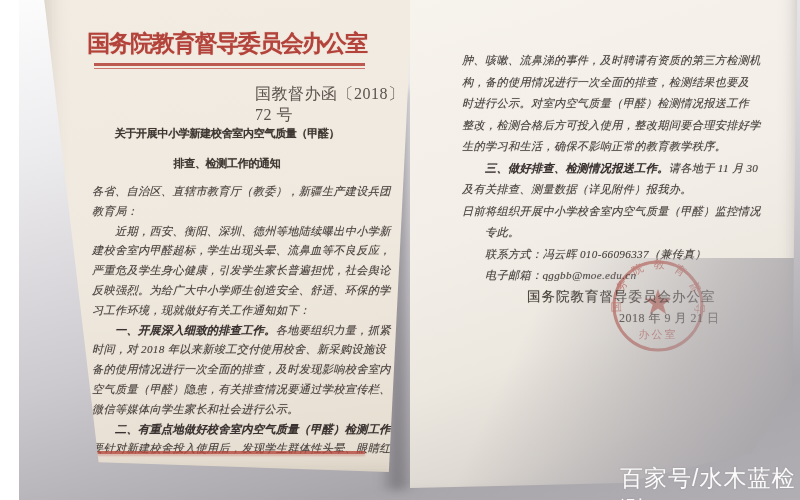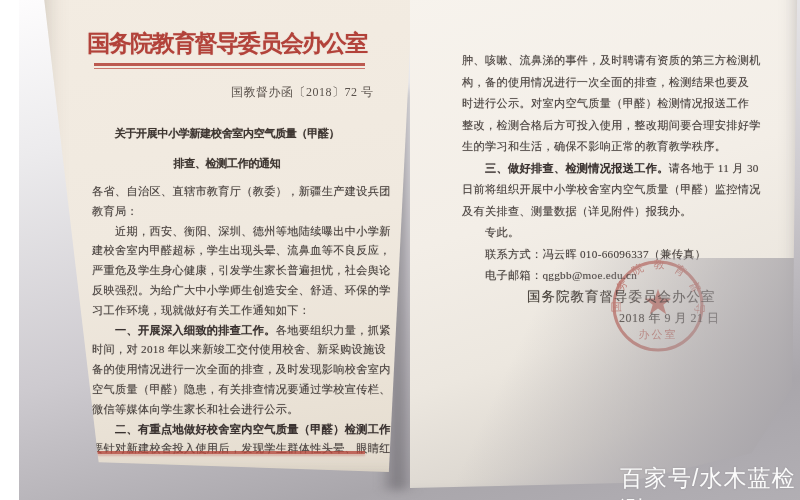--- a/index.html
+++ b/index.html
@@ -18,27 +18,27 @@
   
   .page-left{position:absolute;left:22px;top:-12px;width:372px;height:484px;
     background:linear-gradient(172deg,#f3ece2 0%,#f0e9df 50%,#eae2d6 82%,#e4dccf 100%);
     clip-path:polygon(0.5% 0%,100% 0%,93.5% 100%,15.5% 98%);
     box-shadow:inset 16px -8px 26px -16px rgba(96,86,76,.38);}
   .letterhead{position:absolute;left:0;top:40px;width:100%;text-align:center;
     font-size:23px;font-weight:bold;letter-spacing:-1.5px;color:#b2423a;
     text-shadow:0 0 1px rgba(178,66,58,.45);}
   .rule-thick{position:absolute;left:53px;top:75px;width:271px;height:3px;background:#b4453b;opacity:.88;}
   .rule-thin{position:absolute;left:53px;top:80px;width:271px;height:1px;background:#c05a50;opacity:.8;}
-  .doc-number{position:absolute;left:190px;top:96px;font-size:12px;color:#5a524c;letter-spacing:.5px;}
+  .doc-number{position:absolute;left:214px;top:96px;font-size:16px;color:#5a524c;letter-spacing:.5px;}
   .doc-title{position:absolute;left:0;top:130px;width:100%;text-align:center;
     font-size:11px;font-weight:bold;letter-spacing:-.3px;line-height:30px;color:#3e3631;
     text-shadow:0 0 .8px rgba(62,54,49,.5);}
   .body-col{position:absolute;font-size:11.2px;letter-spacing:.3px;color:#4b4441;
     text-shadow:0 0 .8px rgba(75,68,65,.45);}
-  .body-col .line{height:19.8px;line-height:19.8px;white-space:nowrap;}
+  .body-col .line{height:19.8px;line-height:19.8px;white-space:nowrap;font-style:italic;}
   .body-col .line b{color:#3a3230;}
   .lp-body{left:51px;top:194px;width:278px;}
   .rule-bottom{position:absolute;left:53px;top:463px;width:271px;height:2.5px;
     background:#b5493e;opacity:.8;box-shadow:0 2px 2px rgba(181,73,62,.35);}
 
   
   .page-right{position:absolute;left:391px;top:-12px;width:388px;height:500px;
     background:linear-gradient(162deg,#f7f3ed 0%,#f3eee7 42%,#ece7df 65%,#ddd8d1 82%,#c6c2c3 96%);
     clip-path:polygon(0% 0%,99.8% 0%,98.5% 80%,88% 93%,55% 99%,0% 100%);
     box-shadow:inset -12px 0 16px -10px rgba(100,96,102,.35);}
@@ -116,23 +116,23 @@
         <div class="line"><b></b><span>构，备的使用情况进行一次全面的排查，检测结果也要及</span></div>
 
         <div class="line"><b></b><span>时进行公示。对室内空气质量（甲醛）检测情况报送工作</span></div>
 
         <div class="line"><b></b><span>整改，检测合格后方可投入使用，整改期间要合理安排好学</span></div>
 
         <div class="line"><b></b><span>生的学习和生活，确保不影响正常的教育教学秩序。</span></div>
 
         <div class="line"><b>　　三、做好排查、检测情况报送工作。</b><span>请各地于 11 月 30</span></div>
 
+        <div class="line"><b></b><span>及有关排查、测量数据（详见附件）报我办。</span></div>
+
         <div class="line"><b></b><span>日前将组织开展中小学校舍室内空气质量（甲醛）监控情况</span></div>
-
-        <div class="line"><b></b><span>及有关排查、测量数据（详见附件）报我办。</span></div>
 
         <div class="line"><b></b><span>　　专此。</span></div>
 
         <div class="line"><b></b><span>　　联系方式：冯云晖 010-66096337（兼传真）</span></div>
 
         <div class="line"><b></b><span>　　电子邮箱：qggbb@moe.edu.cn</span></div>
       </div>
     <div class="signature-org">国务院教育督导委员会办公室</div>
     <div class="signature-date">2018 年 9 月 21 日</div>
 

